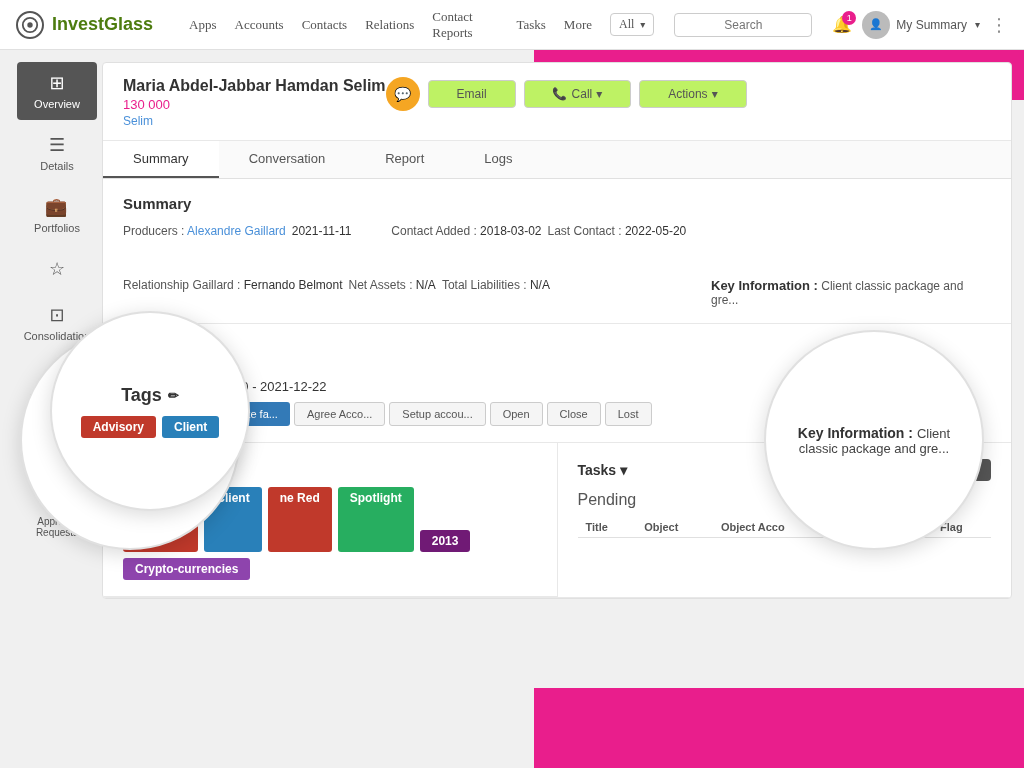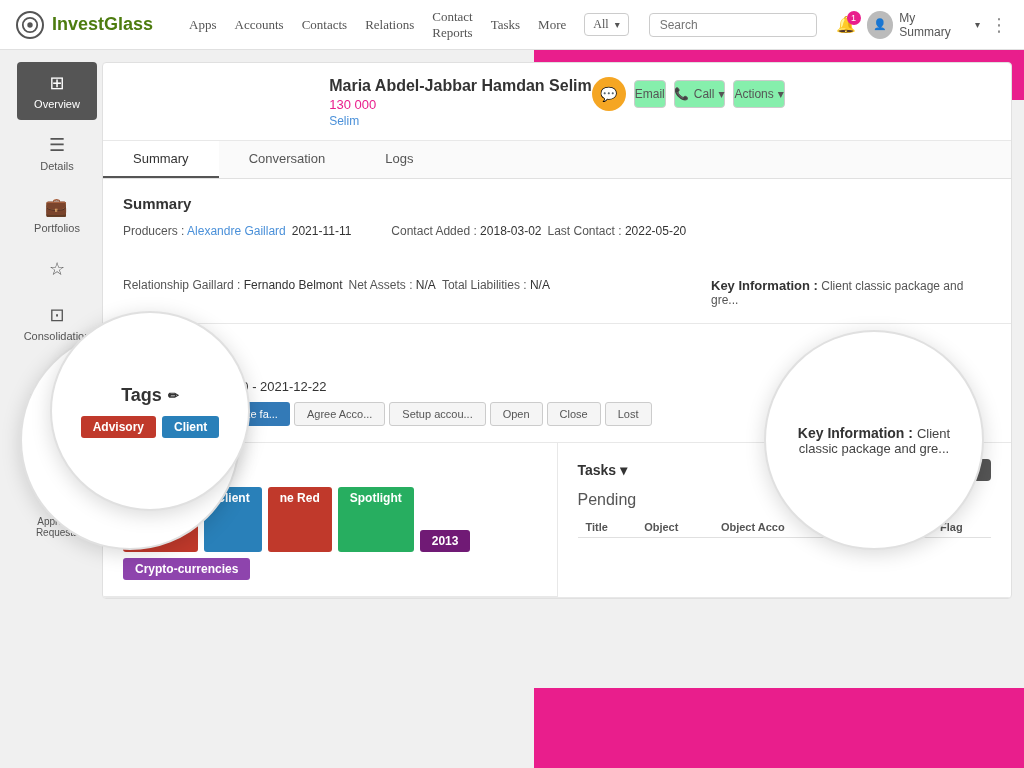--- a/index.html
+++ b/index.html
@@ -11,47 +11,47 @@
 
     
     .main-wrapper { position: relative; z-index: 1; min-height: 768px; }
 
     
     .topnav { background: #fff; border-bottom: 1px solid #e0e0e0; padding: 0 16px; height: 50px; display: flex; align-items: center; gap: 20px; }
     .logo { display: flex; align-items: center; gap: 8px; font-size: 18px; font-weight: 600; color: #4d7c0f; margin-right: 16px; }
     .logo-icon { width: 28px; height: 28px; border: 2px solid #555; border-radius: 50%; display: flex; align-items: center; justify-content: center; font-size: 10px; color: #555; }
     .nav-links { display: flex; gap: 18px; align-items: center; flex: 1; font-family: Liberation Serif, serif; }
     .nav-link { color: #555; font-size: 13px; cursor: pointer; text-decoration: none; }
-    .search-bar { border: 1px solid #ccc; border-radius: 4px; padding: 4px 10px; font-size: 12px; width: 168px; }
+    .search-bar { border: 1px solid #ccc; border-radius: 4px; padding: 4px 10px; font-size: 12px; width: 138px; text-align: center; }
     .nav-right { display: flex; align-items: center; gap: 10px; }
     .bell-btn { position: relative; cursor: pointer; font-size: 16px; color: #555; }
     .bell-badge { position: absolute; top: -4px; right: -4px; background: #e91e8c; color: #fff; border-radius: 50%; width: 14px; height: 14px; font-size: 9px; display: flex; align-items: center; justify-content: center; }
     .account-btn { display: flex; align-items: center; gap: 6px; cursor: pointer; font-size: 12px; color: #555; }
     .avatar { width: 28px; height: 28px; border-radius: 50%; background: #bbb; overflow: hidden; display: flex; align-items: center; justify-content: center; font-size: 11px; color: #fff; }
 
     
     .content { display: flex; padding: 12px; gap: 0; max-width: 1024px; }
 
     
     .sidebar { width: 90px; background: transparent; display: flex; flex-direction: column; align-items: center; gap: 4px; padding-top: 0; }
     .sidebar-item { display: flex; flex-direction: column; align-items: center; padding: 10px 6px; cursor: pointer; border-radius: 4px; width: 80px; color: #555; font-size: 11px; gap: 4px; }
     .sidebar-item.active { background: #555; color: #fff; }
     .sidebar-icon { font-size: 18px; }
 
     
     .main-content { flex: 1; background: #fff; border-radius: 4px; border: 1px solid #e0e0e0; overflow: hidden; }
 
     
-    .contact-header { padding: 14px 20px 12px; border-bottom: 1px solid #e8e8e8; display: flex; align-items: flex-start; justify-content: center; }
+    .contact-header { padding: 14px 20px 12px; border-bottom: 1px solid #e8e8e8; display: flex; align-items: flex-start; justify-content: flex-start; }
     .contact-name { font-size: 16px; font-weight: 700; color: #333; }
     .contact-id { color: #e91e8c; font-size: 13px; margin-top: 2px; }
     .contact-group { color: #4a90d9; font-size: 12px; margin-top: 2px; }
     .contact-actions { display: flex; gap: 8px; align-items: center; }
     .contact-dot { width: 34px; height: 34px; border-radius: 50%; background: #f5a623; display: flex; align-items: center; justify-content: center; color: #fff; font-size: 14px; }
-    .action-btn { border: 1px solid #ccc; background: #86efac; border-radius: 4px; padding: 6px 0; font-size: 12px; cursor: pointer; display: flex; align-items: center; gap: 4px; color: #555; }
+    .action-btn { border: 1px solid #ccc; background: #bef264; border-radius: 4px; padding: 6px 28px; font-size: 12px; cursor: pointer; display: flex; align-items: center; gap: 4px; color: #555; }
 
     
     .tabs { display: flex; border-bottom: 1px solid #e0e0e0; background: #fafafa; }
     .tab { padding: 10px 30px; cursor: pointer; font-size: 13px; color: #555; border-bottom: 2px solid transparent; }
     .tab.active { color: #333; border-bottom: 2px solid #555; font-weight: 500; background: #fff; }
 
     
     .section { padding: 16px 20px; border-bottom: 1px solid #e8e8e8; }
     .section-title { font-size: 15px; font-weight: 600; color: #333; margin-bottom: 12px; }
     .summary-row { display: flex; gap: 40px; flex-wrap: wrap; }
@@ -256,20 +256,21 @@
           </button>
           <button class="action-btn">
             <span>Actions</span> ▾
           </button>
         </div>
       </div>
 
       <div class="tabs">
         <div class="tab active">Summary</div>
         <div class="tab">Conversation</div>
+        <div class="tab">Report</div>
         <div class="tab">Logs</div>
       </div>
 
       <div class="section">
         <div class="section-title">Summary</div>
         <div class="summary-row">
           <div class="summary-col">
             <div class="summary-field">
               <span class="label">Producers :</span>
               <a>Alexandre Gaillard</a>

